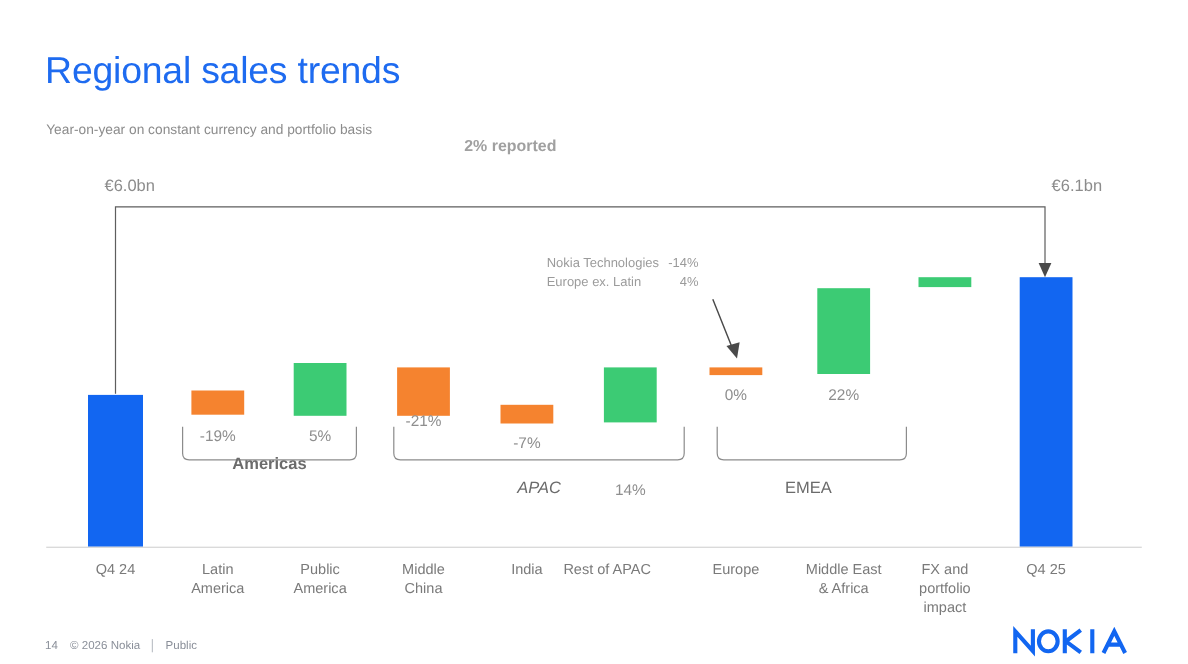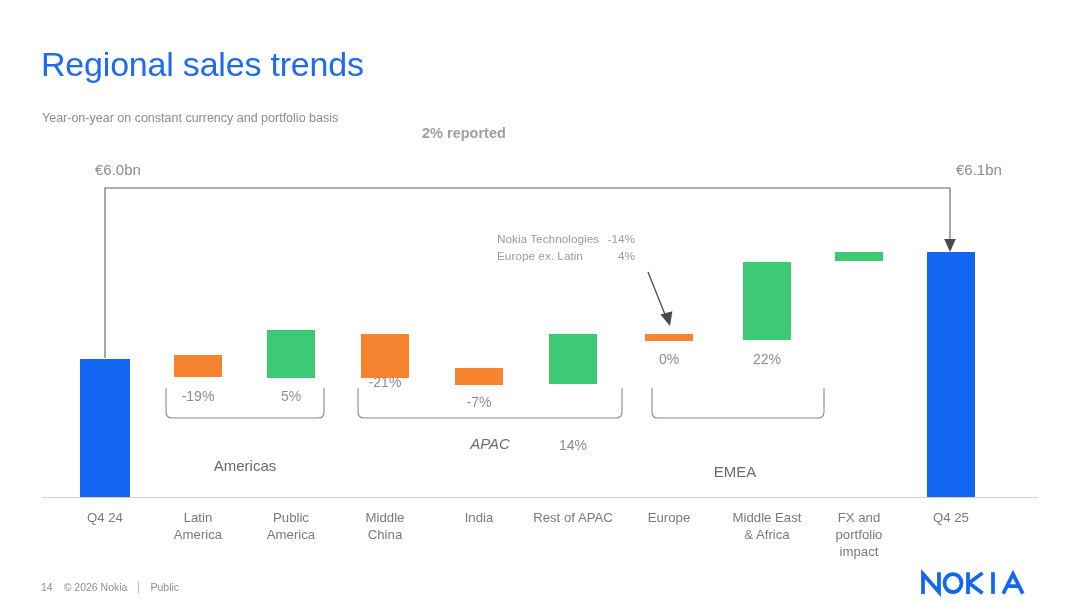--- a/index.html
+++ b/index.html
@@ -134,23 +134,23 @@
   <div class="bar blue" style="left:927px; top:252px; width:48px;  height:245px;"></div>
 
   <div class="pct" style="left:158px; top:388px; width:80px;">-19%</div>
   <div class="pct" style="left:251px; top:388px; width:80px;">5%</div>
   <div class="pct" style="left:345px; top:374px; width:80px;">-21%</div>
   <div class="pct" style="left:439px; top:394px; width:80px;">-7%</div>
   <div class="pct" style="left:533px; top:393px; width:80px;margin-top:44px;">14%</div>
   <div class="pct" style="left:629px; top:351px; width:80px;">0%</div>
   <div class="pct" style="left:727px; top:351px; width:80px;">22%</div>
 
-  <div class="group-label" style="left:185px; top:457px; width:120px;">Americas</div>
+  <div class="group-label" style="left:185px; top:413px; width:120px;font-weight:bold;">Americas</div>
   <div class="group-label" style="left:430px; top:435px; width:120px;font-style:italic;">APAC</div>
-  <div class="group-label" style="left:675px; top:435px; width:120px;margin-top:28px;">EMEA</div>
+  <div class="group-label" style="left:675px; top:435px; width:120px;">EMEA</div>
 
   <div class="axis-line"></div>
 
   <div class="cat" style="left:65px; width:80px;">
     <div>Q4 24</div>
   </div>
   <div class="cat" style="left:158px; width:80px;">
     <div>Latin</div>
     <div>America</div>
   </div>
@@ -158,21 +158,21 @@
     <div>Public</div>
     <div>America</div>
   </div>
   <div class="cat" style="left:345px; width:80px;">
     <div>Middle</div>
     <div>China</div>
   </div>
   <div class="cat" style="left:439px; width:80px;">
     <div>India</div>
   </div>
-  <div class="cat" style="left:517px; width:112px;">
+  <div class="cat" style="left:496px; width:112px;">
     <div>Rest of APAC</div>
   </div>
   <div class="cat" style="left:629px; width:80px;">
     <div>Europe</div>
   </div>
   <div class="cat" style="left:819px; width:80px;">
     <div>FX and</div>
     <div>portfolio</div>
     <div>impact</div>
   </div>

